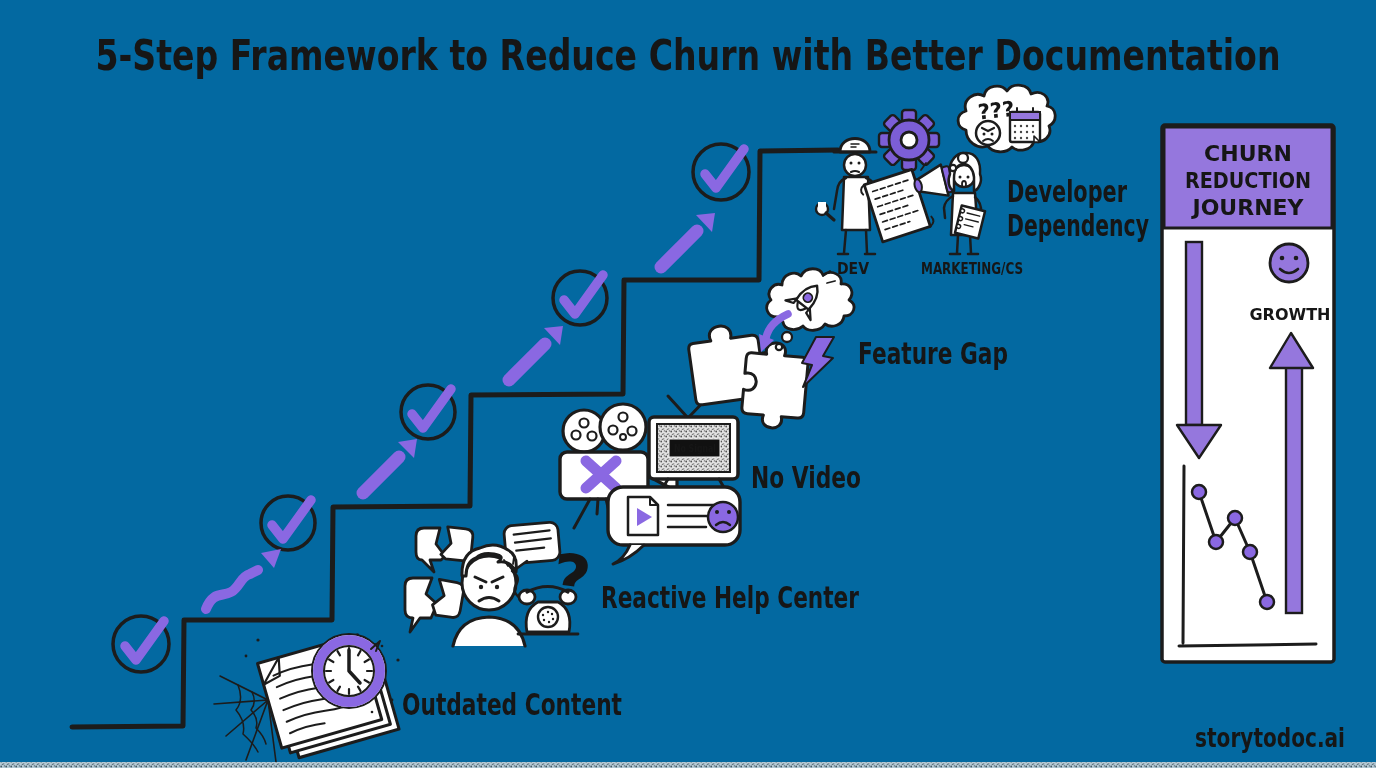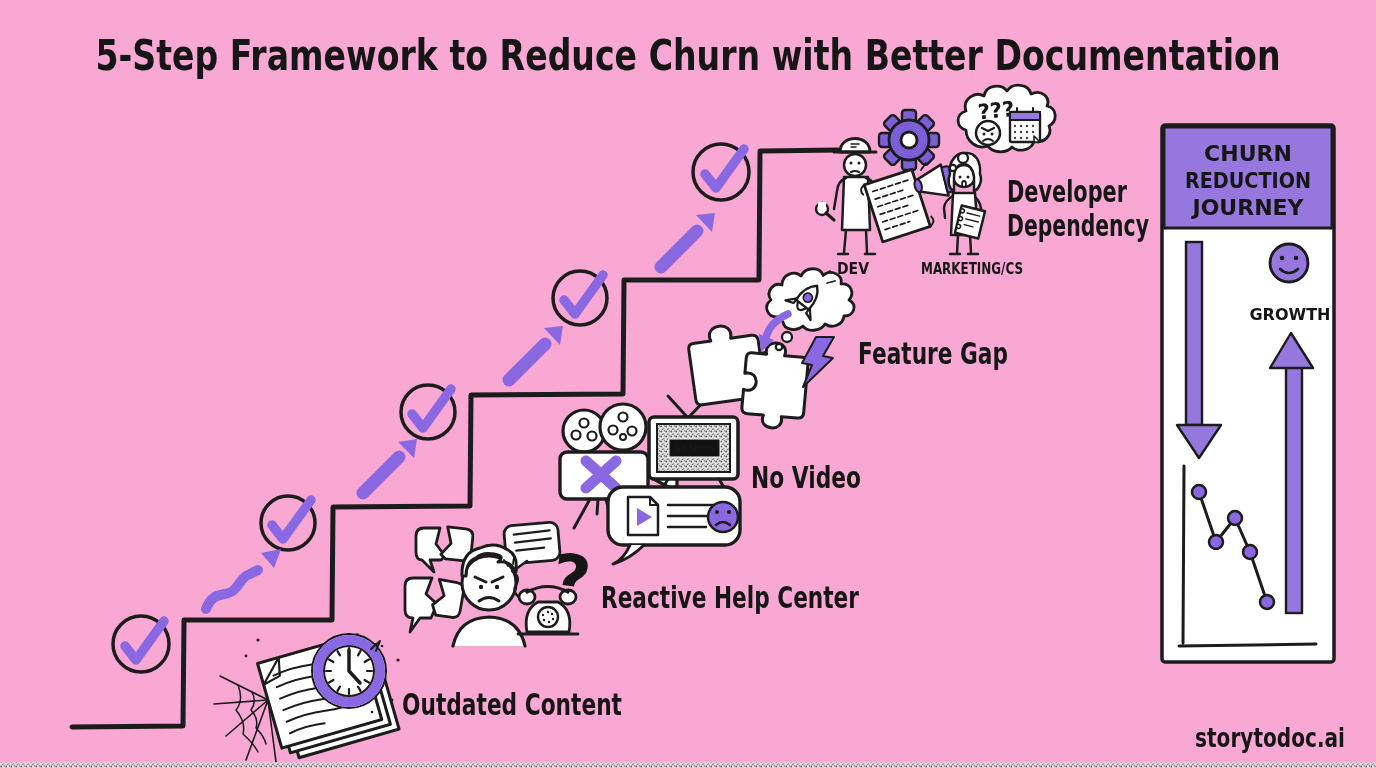--- a/index.html
+++ b/index.html
@@ -1,16 +1,16 @@
 <!DOCTYPE html>
 <html><head>
 <meta charset="utf-8">
 <style>
   html,body{margin:0;padding:0;background:#ffffff;}
-  .stage{position:relative;width:1376px;height:768px;background:#f9a8d4;overflow:hidden;}
+  .stage{position:relative;width:1376px;height:768px;background:#0369a1;overflow:hidden;}
   svg{display:block;}
   text{font-family:"DejaVu Sans","Liberation Sans",sans-serif;fill:#161616;}
   .o{stroke:#1c1c1c;fill:#ffffff;stroke-linecap:round;stroke-linejoin:round;}
   .nf{fill:none;}
   .ink{stroke:#1c1c1c;stroke-linecap:round;stroke-linejoin:round;fill:none;}
   .pf{fill:#8a68e2;}
   .ps{stroke:#8a68e2;stroke-linecap:round;stroke-linejoin:round;fill:none;}
 </style>
 </head>
 <body>

